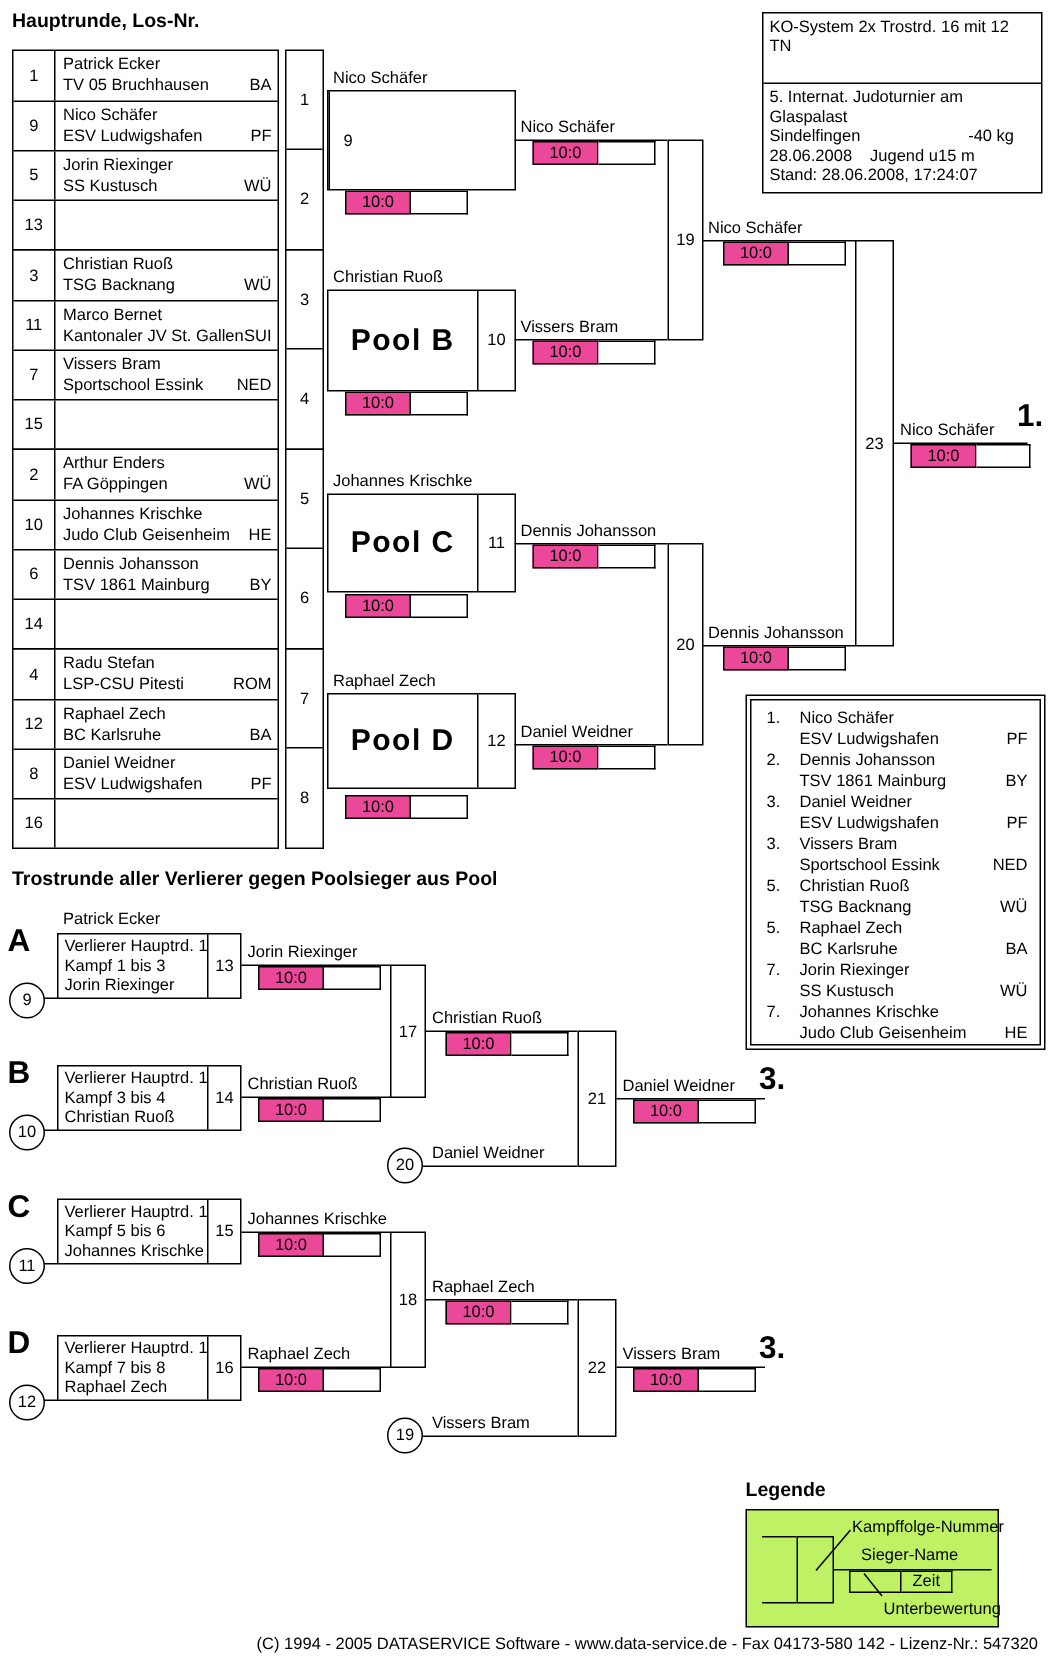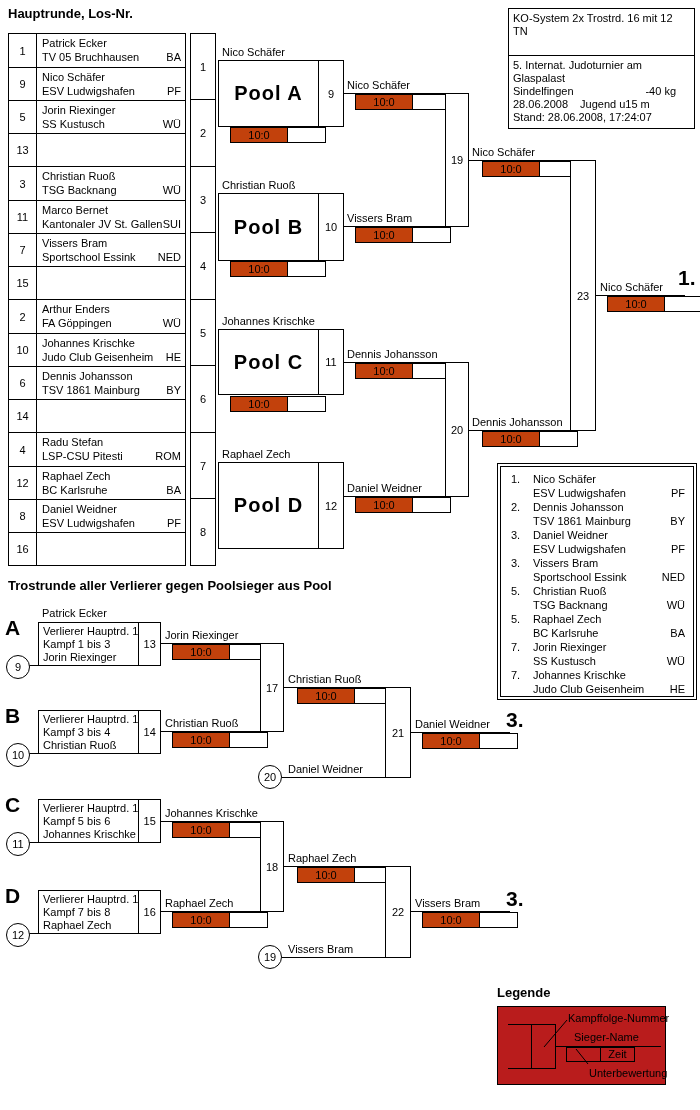--- a/index.html
+++ b/index.html
@@ -3,21 +3,21 @@
 <meta charset="utf-8">
 <style>
   html,body{margin:0;padding:0;background:#fff;}
   #canvas{position:relative;width:700px;height:1110px;background:#fff;color:#000;
           font-family:"Liberation Sans","DejaVu Sans",sans-serif;font-size:11px;overflow:hidden;}
   .abs{position:absolute;}
   .b13{font-weight:bold;font-size:13px;white-space:nowrap;}
   .hline{position:absolute;height:1px;background:#000;}
   .sname{position:absolute;font-size:11px;white-space:nowrap;}
   .score{position:absolute;display:flex;}
-  .sc1{box-sizing:border-box;width:58px;height:16px;border:1px solid #000;text-align:center;line-height:14px;font-size:11px;background:#c2410c;}
+  .sc1{box-sizing:border-box;width:44px;height:16px;border:1px solid #000;text-align:center;line-height:14px;font-size:11px;background:#ec4899;}
   .sc2{box-sizing:border-box;width:38px;height:16px;border:1px solid #000;border-left:none;background:#fff;}
   .pool{position:absolute;box-sizing:border-box;width:126px;border:1px solid #000;display:flex;background:#fff;}
   .plabel{flex:1;display:flex;align-items:center;justify-content:center;font-weight:bold;font-size:20px;letter-spacing:1px;}
   .pnum{width:24px;border-left:1px solid #000;display:flex;align-items:center;justify-content:center;font-size:11px;}
   .mbox{position:absolute;box-sizing:border-box;border:1px solid #000;display:flex;align-items:center;justify-content:center;font-size:11px;background:#fff;}
   .quad{position:absolute;left:8px;width:178px;box-sizing:border-box;border:1px solid #000;}
   .qrow{height:33px;display:flex;box-sizing:border-box;}
   .qrow + .qrow{border-top:1px solid #000;}
   .qnum{width:28px;border-right:1px solid #000;display:flex;align-items:center;justify-content:center;font-size:11px;box-sizing:border-box;}
   .qname{flex:1;padding:2px 4px 0 5px;line-height:14px;overflow:hidden;}
@@ -34,21 +34,21 @@
   .tnum{width:24px;border-left:1px solid #000;display:flex;align-items:center;justify-content:center;font-size:11px;}
   #infobox{position:absolute;left:508px;top:8px;width:187px;box-sizing:border-box;border:1px solid #000;background:#fff;}
   #infobox .sec1{height:40px;border-bottom:1px solid #000;padding:3px 4px;line-height:13px;}
   #infobox .sec2{padding:3px 4px 4px 4px;line-height:13px;}
   .ib-row{display:flex;justify-content:space-between;}
   #placebox{position:absolute;left:497px;top:463px;width:200px;height:237px;box-sizing:border-box;border:1px solid #000;background:#fff;}
   #placebox .inner{position:absolute;left:2px;top:2px;right:2px;bottom:2px;border:1px solid #000;padding:5px 8px 0 10px;box-sizing:border-box;}
   .pentry{height:28px;line-height:14px;}
   .prank{display:inline-block;width:22px;}
   .pl2{display:flex;justify-content:space-between;padding-left:22px;}
-  #legendbox{position:absolute;left:497px;top:1006px;width:169px;height:79px;box-sizing:border-box;border:1px solid #000;background:#b91c1c;}
+  #legendbox{position:absolute;left:497px;top:1006px;width:169px;height:79px;box-sizing:border-box;border:1px solid #000;background:#bef264;}
   .lg{position:absolute;white-space:nowrap;font-size:11px;}
   .lgline{position:absolute;height:1px;background:#000;}
   .lgrect{position:absolute;box-sizing:border-box;border:1px solid #000;}
   .lgcellwrap{position:absolute;display:flex;}
   .lgc1{box-sizing:border-box;width:35px;height:15px;border:1px solid #000;}
   .lgc2{box-sizing:border-box;width:34px;height:15px;border:1px solid #000;border-left:none;text-align:center;line-height:13px;}
   #footer{position:absolute;left:0;right:8px;top:1090px;text-align:right;white-space:nowrap;font-size:11px;}
 </style>
 </head>
 <body>
@@ -272,32 +272,31 @@
       <span class="sc1">10:0</span>
       <span class="sc2"></span>
     </div>
   <div class="sname" style="left:222px;top:515px">Daniel Weidner</div>
   <div class="score" style="left:230px;top:530px">
       <span class="sc1">10:0</span>
       <span class="sc2"></span>
     </div>
 
   <div class="pool" style="left:218px;top:60px;height:67px">
-      <div class="plabel">Pool A</div>
       <div class="pnum">9</div>
     </div>
   <div class="pool" style="left:218px;top:193px;height:68px">
       <div class="plabel">Pool B</div>
       <div class="pnum">10</div>
     </div>
   <div class="pool" style="left:218px;top:329px;height:66px">
       <div class="plabel">Pool C</div>
       <div class="pnum">11</div>
     </div>
-  <div class="pool" style="left:218px;top:462px;height:87px">
+  <div class="pool" style="left:218px;top:462px;height:64px">
       <div class="plabel">Pool D</div>
       <div class="pnum">12</div>
     </div>
 
   <div class="hline" style="left:343px;top:93px;width:102px"></div>
   <div class="sname" style="left:347px;top:79px">Nico Schäfer</div>
   <div class="score" style="left:355px;top:94px">
       <span class="sc1">10:0</span>
       <span class="sc2"></span>
     </div>
@@ -549,14 +548,15 @@
     <div class="lg" style="left:70px;top:5px">Kampffolge-Nummer</div>
     <div class="lg" style="left:76px;top:24px">Sieger-Name</div>
     <div class="lgline" style="left:58px;top:39px;width:105px"></div>
     <div class="lgcellwrap" style="left:68px;top:40px">
       <span class="lgc1"></span>
       <span class="lgc2">Zeit</span>
     </div>
     <div class="lg" style="left:91px;top:60px">Unterbewertung</div>
   </div>
 
+  <div id="footer">(C) 1994 - 2005 DATASERVICE Software - www.data-service.de - Fax 04173-580 142 - Lizenz-Nr.: 547320</div>
 
 </div>
 
 </body></html>

